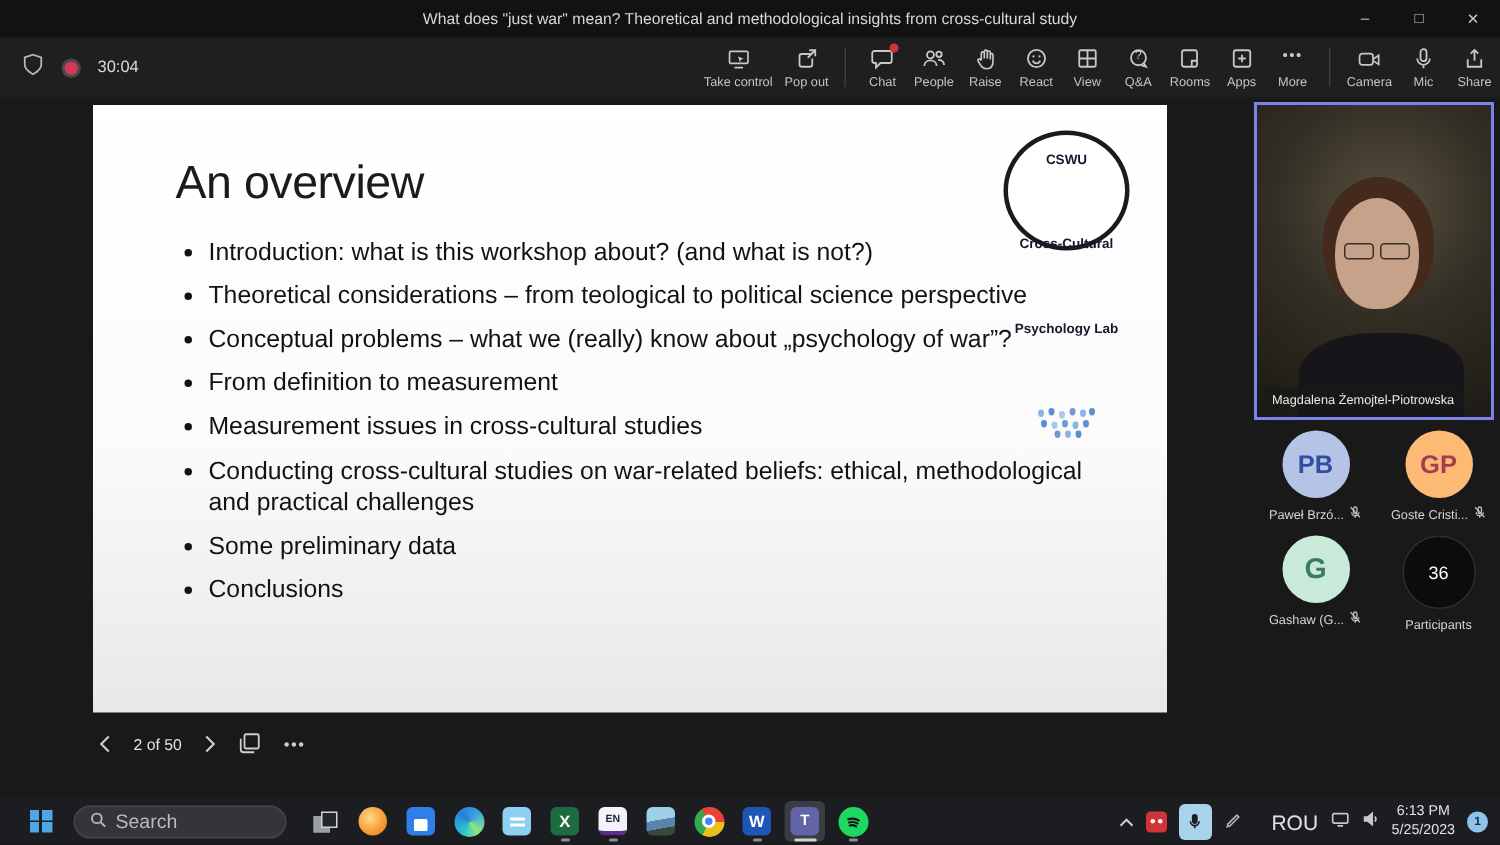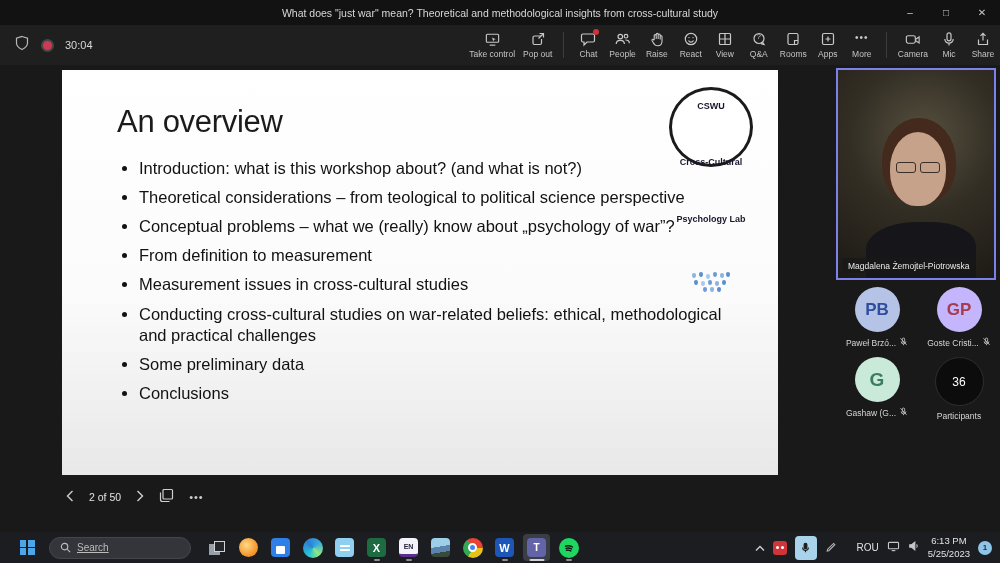--- a/index.html
+++ b/index.html
@@ -66,21 +66,21 @@
   .mv-glasses span { flex:1; height:11px; border:1.5px solid #3a2e26; border-radius:3px; }
   .mv-body { position:absolute; left:28px; bottom:-4px; width:110px; height:60px; border-radius:46% 40% 0 0; background:#15151a; }
   .name-tag { position:absolute; left:4px; bottom:5px; background:rgba(24,24,24,.78); color:#eaeaea; font-size:8.5px;
               padding:2.5px 6px; border-radius:2px; white-space:nowrap;text-align:center; }
 
   .tiles { position:absolute; left:836px; top:222px; width:164px; display:grid; grid-template-columns:1fr 1fr; row-gap:9px; }
   .tile { display:flex; flex-direction:column; align-items:center; }
   .avatar { width:45px; height:45px; border-radius:50%; display:flex; align-items:center; justify-content:center;
             font-size:17px; font-weight:bold; }
   .av-pb { background:#b5c4e6; color:#2f4e9e; }
-  .av-gp { background:#c4b5fd; color:#a53d52; }
+  .av-gp { background:#fdba74; color:#a53d52; }
   .av-g  { background:#c9e9d9; color:#3a7d5e; font-size:19px; }
   .av-count { width:49px; height:49px; background:#0c0c0c; border:1px solid #2e2e2e; color:#fff; font-size:12px; font-weight:normal; }
   .tile-name { margin-top:5px; color:#d6d6d6; font-size:8.5px; display:flex; align-items:center; gap:3px; white-space:nowrap; }
 
   .bottom-video { position:absolute; left:836px; top:372px; width:164px; height:95px; overflow:hidden; background:#7d7668; }
   .bv-window { position:absolute; left:0; top:0; width:56px; height:95px;
                background:linear-gradient(180deg,#e3eae5 0%,#c2cdc5 70%,#9aa69d 100%); border-right:4px solid #6f6a5e; }
   .bv-window::before { content:""; position:absolute; left:14px; top:0; width:3px; height:95px; background:#8e9a90; }
   .bv-wall { position:absolute; right:0; top:0; width:108px; height:95px; background:linear-gradient(90deg,#857e6e,#6e6759 80%); }
   .bv-head { position:absolute; left:70px; top:18px; width:34px; height:40px; border-radius:50% 50% 44% 44%; background:#a97f63; }
@@ -92,21 +92,21 @@
                font-weight:bold; font-size:28px; color:rgba(255,255,255,.88); letter-spacing:1px; line-height:1; white-space:nowrap; }
 
   
   .taskbar { position:absolute; left:0; top:532px; width:1000px; height:31px; background:#1b1d21;
              display:flex; align-items:center; }
   .start { margin-left:14px; width:26px; height:26px; display:flex; align-items:center; justify-content:center; background:none; border:none; }
   .win-logo { width:15px; height:15px; display:grid; grid-template-columns:1fr 1fr; gap:1.5px; }
   .win-logo span { background:#4da6e8; }
   .search { margin-left:9px; width:142px; height:22px; background:#33353a; border:1px solid #44464b; border-radius:12px;
             display:flex; align-items:center; gap:6px; padding:0 10px; }
-  .search-text { color:#bcbcbc; font-size:10px;text-decoration:underline; }
+  .search-text { color:#bcbcbc; font-size:13px; }
   .apps { display:flex; align-items:center; gap:5px; margin-left:12px; }
   .app { width:27px; height:27px; border-radius:4px; display:flex; align-items:center; justify-content:center; position:relative;
          background:none; border:none; }
   .app.active { background:#3a3d43; }
   .ind { position:absolute; bottom:0px; left:50%; transform:translateX(-50%); width:6px; height:2px; border-radius:1px; background:#8d8d8d; }
   .app.active .ind { width:15px; background:#d2d2d2; }
   .ic-taskview { position:relative; width:16px; height:14px; }
   .ic-taskview i { position:absolute; width:11px; height:11px; border:1.5px solid #cfd3d8; background:#24262a; }
   .ic-taskview i:first-child { left:0; top:3px; background:#9aa0a8; border-color:#9aa0a8; }
   .ic-taskview i:last-child { left:5px; top:0; }
@@ -130,21 +130,21 @@
   .ic-teams { width:19px; height:19px; border-radius:4px; background:#6264a7; color:#fff; font-size:10px; font-weight:bold;
               display:flex; align-items:center; justify-content:center; }
   .ic-spotify { width:20px; height:20px; border-radius:50%; background:#1ed760; display:flex; align-items:center; justify-content:center; }
 
   .tray { margin-left:auto; display:flex; align-items:center; gap:8px; margin-right:8px; }
   .tray-btn { background:none; border:none; display:flex; align-items:center; justify-content:center; }
   .tray-red { width:14px; height:14px; border-radius:3px; background:#d13438; position:relative; }
   .tray-red::before { content:""; position:absolute; left:3px; top:5px; width:3px; height:3px; border-radius:50%; background:#fff;
                       box-shadow:5px 0 #fff; }
   .tray-mic { width:22px; height:24px; border-radius:4px; background:#a9d3ea; display:flex; align-items:center; justify-content:center; }
-  .tray-lang { color:#e2e2e2; font-size:10px;padding-left:12px; }
+  .tray-lang { color:#e2e2e2; font-size:14px;padding-left:12px; }
   .tray-clock { text-align:center; color:#e2e2e2; font-size:9.5px; line-height:1.3; }
   .tray-badge { width:14px; height:14px; border-radius:50%; background:#8fc3e8; color:#12324a; font-size:8px; font-weight:bold;
                 display:flex; align-items:center; justify-content:center; }
 </style>
 </head>
 <body>
 
 <div class="titlebar">
   <span class="titlebar-title">What does "just war" mean? Theoretical and methodological insights from cross-cultural study</span>
   <div class="win-controls">

